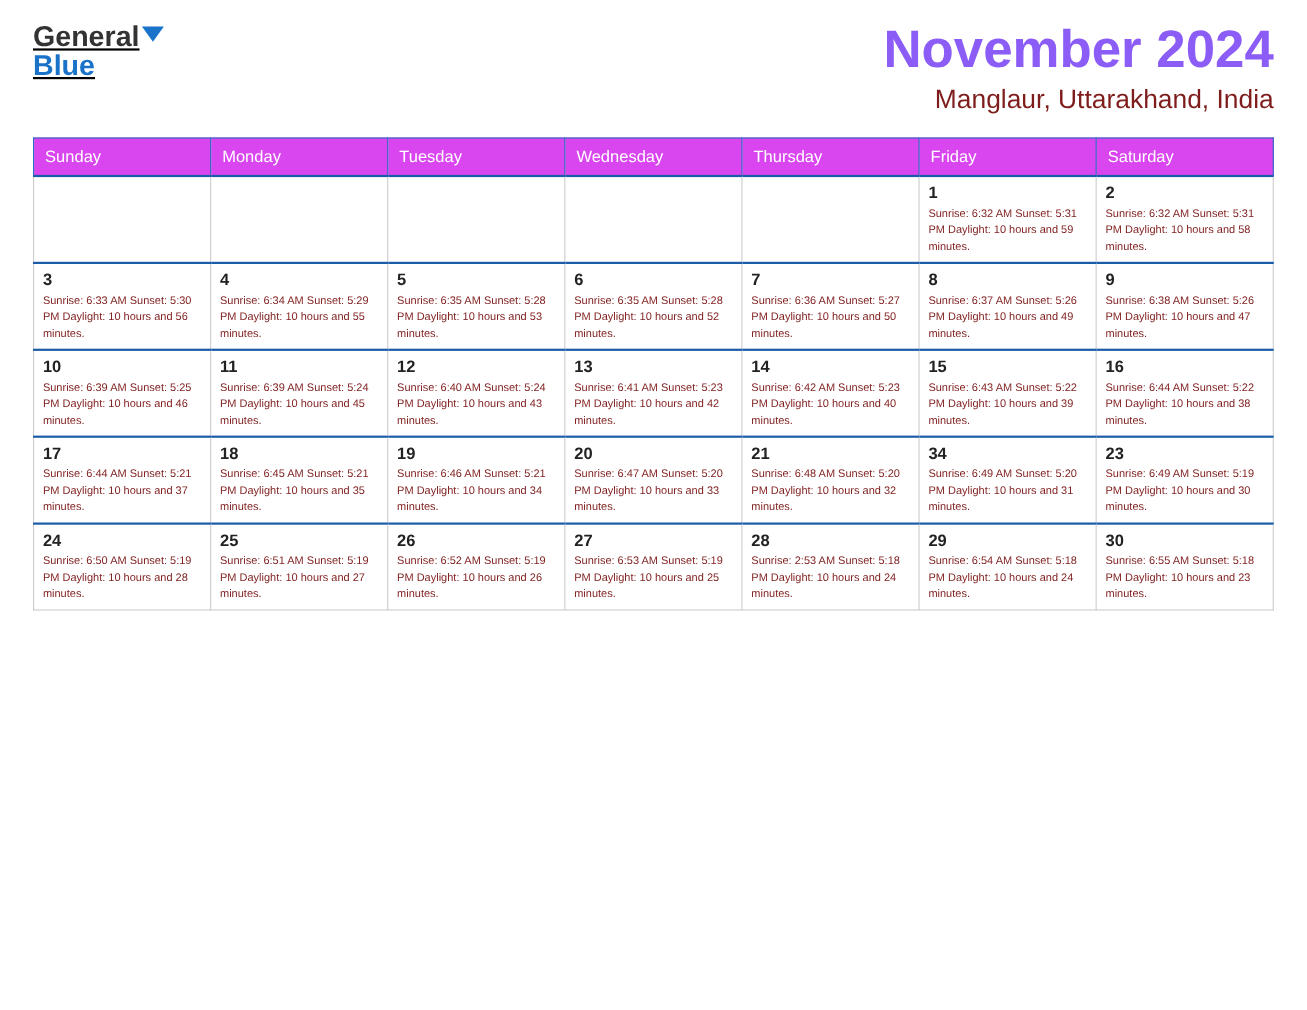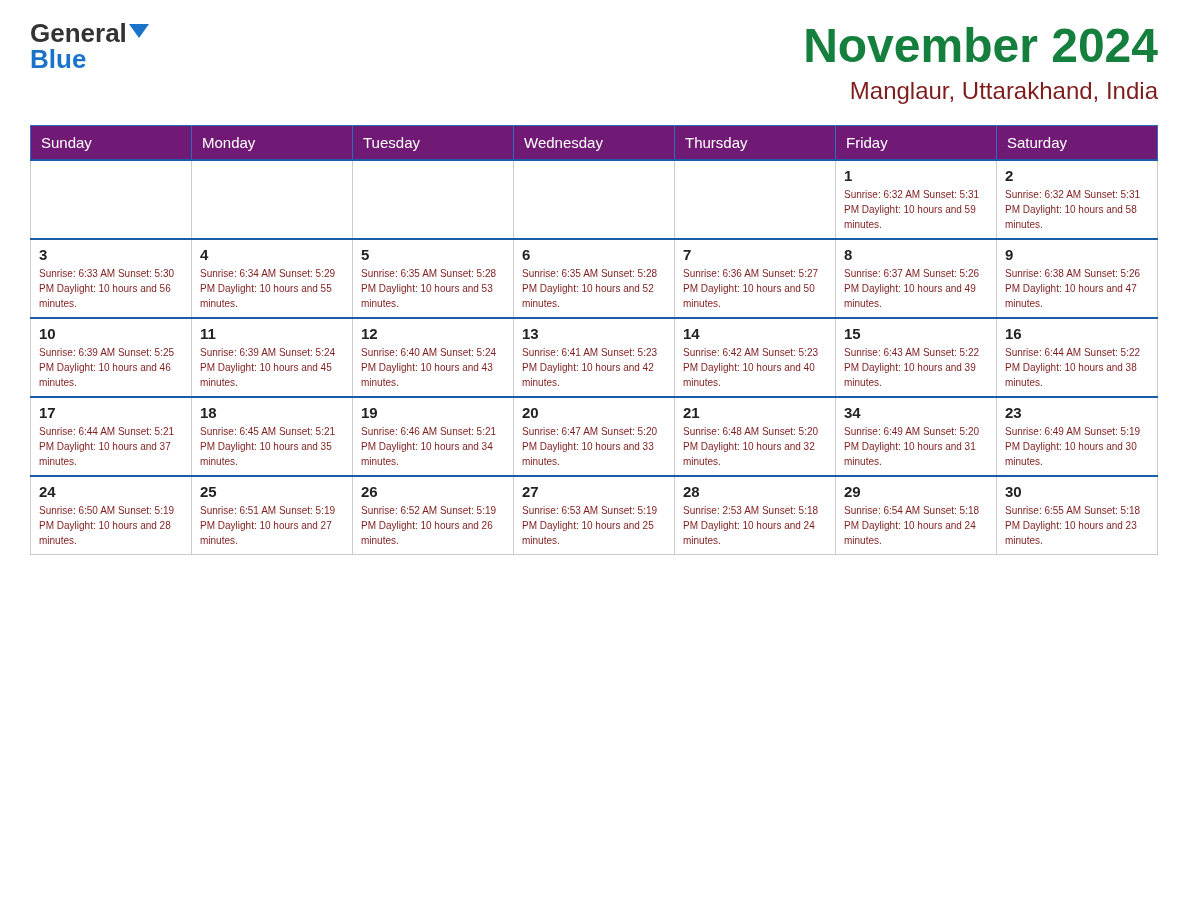--- a/index.html
+++ b/index.html
@@ -13,20 +13,21 @@
     .header-area {
       display: flex;
       justify-content: space-between;
       align-items: flex-start;
       margin-bottom: 20px;
     }
     .logo {
       display: flex;
       flex-direction: column;
       align-items: flex-start;
+      text-decoration: underline;
     }
     .logo-general {
       font-size: 26px;
       font-weight: bold;
       color: #333;
       line-height: 1;
     }
     .logo-blue {
       font-size: 26px;
       font-weight: bold;
@@ -44,34 +45,34 @@
       vertical-align: middle;
       position: relative;
       top: -2px;
     }
     .title-area {
       text-align: right;
     }
     .month-title {
       font-size: 48px;
       font-weight: bold;
-      color: #15803d;
+      color: #8b5cf6;
       line-height: 1.1;
     }
     .location-title {
       font-size: 24px;
       color: #7f1d1d;
       margin-top: 4px;
     }
     .calendar-table {
       width: 100%;
       border-collapse: collapse;
     }
     .calendar-table th {
-      background-color: #701a75;
+      background-color: #d946ef;
       color: #fff;
       font-size: 15px;
       font-weight: normal;
       padding: 8px 10px;
       text-align: left;
       border: 1px solid #2a6cc0;
     }
     .calendar-table td {
       vertical-align: top;
       padding: 6px 8px;

